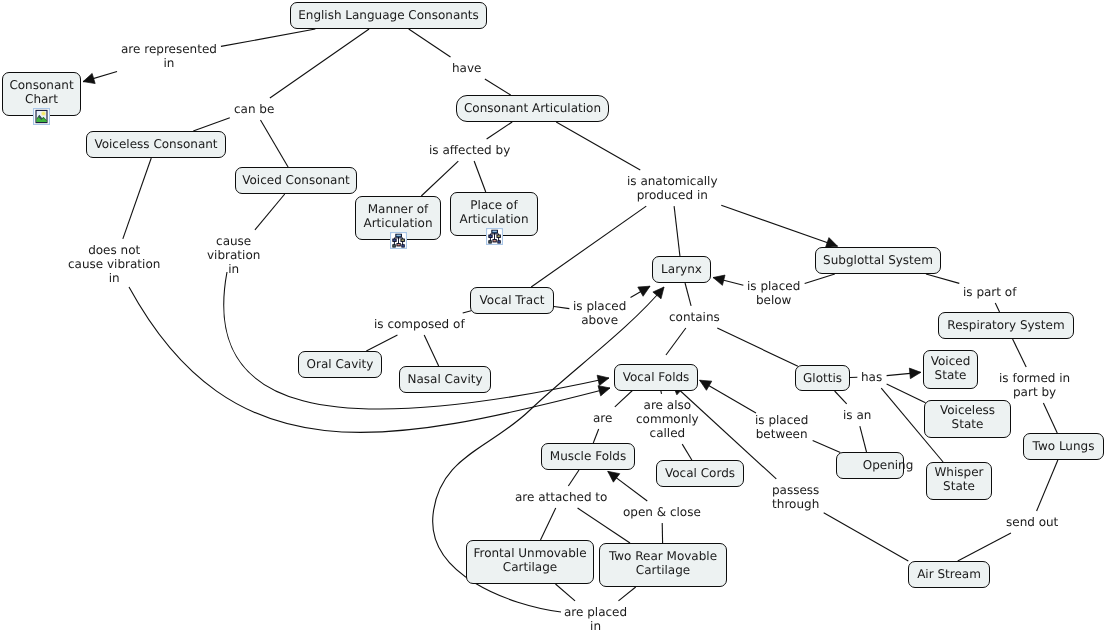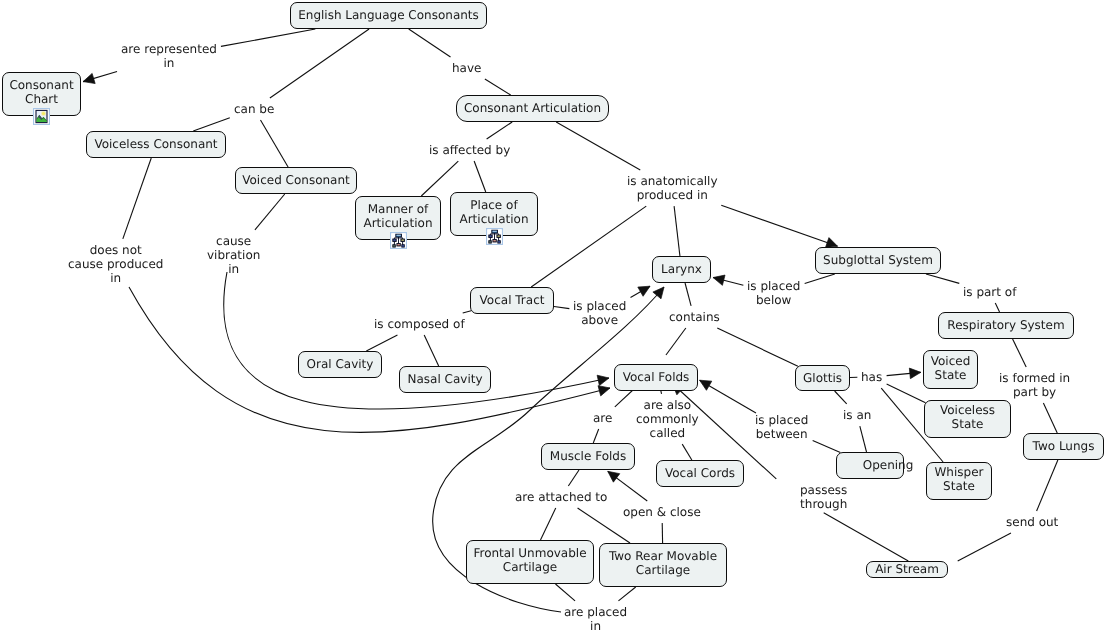--- a/index.html
+++ b/index.html
@@ -160,30 +160,30 @@
     <div class="node ml" id="n-whisper-state" style="left: 926px; top: 462px; width: 66px; height: 38px;"><span>Whisper
 State</span></div>
     <div class="node" id="n-opening" style="left: 836px; top: 452px; width: 68px; height: 27px; padding-left: 36px;"><span>Opening</span></div>
     <div class="node" id="n-two-lungs" style="left: 1023px; top: 433px; width: 81px; height: 27px;"><span>Two Lungs</span></div>
     <div class="node" id="n-muscle-folds" style="left: 541px; top: 443px; width: 94px; height: 27px;"><span>Muscle Folds</span></div>
     <div class="node" id="n-vocal-cords" style="left: 656px; top: 460px; width: 88px; height: 27px;"><span>Vocal Cords</span></div>
     <div class="node ml" id="n-frontal-unmovable-cartilage" style="left: 466px; top: 540px; width: 128px; height: 44px;"><span>Frontal Unmovable
 Cartilage</span></div>
     <div class="node ml" id="n-two-rear-movable-cartilage" style="left: 599px; top: 543px; width: 128px; height: 44px;"><span>Two Rear Movable
 Cartilage</span></div>
-    <div class="node" id="n-air-stream" style="left: 866px; top: 561px; width: 82px; height: 17px; text-align: center;"><span>Air Stream</span></div>
+    <div class="node" id="n-air-stream" style="left: 908px; top: 561px; width: 82px; height: 27px; text-align: center;"><span>Air Stream</span></div>
     <div class="label" id="l-are-represented-in" style="left: 121px; top: 42px;">are represented
 in</div>
     <div class="label" id="l-have" style="left: 452px; top: 61px;">have</div>
     <div class="label" id="l-can-be" style="left: 234px; top: 102px;">can be</div>
     <div class="label" id="l-is-affected-by" style="left: 429px; top: 143px;">is affected by</div>
     <div class="label" id="l-is-anatomically-produced-in" style="left: 627px; top: 174px;">is anatomically
 produced in</div>
     <div class="label" id="l-does-not-cause-vibration-in" style="left: 68px; top: 243px;">does not
-cause produced
+cause vibration
 in</div>
     <div class="label" id="l-cause-vibration-in" style="left: 207px; top: 234px;">cause
 vibration
 in</div>
     <div class="label" id="l-is-placed-above" style="left: 573px; top: 299px;">is placed
 above</div>
     <div class="label" id="l-is-placed-below" style="left: 747px; top: 279px;">is placed
 below</div>
     <div class="label" id="l-is-part-of" style="left: 963px; top: 285px;">is part of</div>
     <div class="label" id="l-contains" style="left: 669px; top: 310px;">contains</div>
@@ -193,18 +193,18 @@
 part by</div>
     <div class="label" id="l-are" style="left: 593px; top: 411px;">are</div>
     <div class="label" id="l-are-also-commonly-called" style="left: 636px; top: 398px;">are also
 commonly
 called</div>
     <div class="label" id="l-is-placed-between" style="left: 755px; top: 413px;">is placed
 between</div>
     <div class="label" id="l-is-an" style="left: 843px; top: 408px;">is an</div>
     <div class="label" id="l-are-attached-to" style="left: 515px; top: 490px;">are attached to</div>
     <div class="label" id="l-open-and-close" style="left: 623px; top: 505px;">open &amp; close</div>
-    <div class="label" id="l-passess-through" style="left: 800px; top: 483px;">passess
+    <div class="label" id="l-passess-through" style="left: 772px; top: 483px;">passess
 through</div>
     <div class="label" id="l-send-out" style="left: 1006px; top: 515px;">send out</div>
     <div class="label" id="l-are-placed-in" style="left: 564px; top: 605px;">are placed
 in</div>
   </div>
 
 </body></html>

